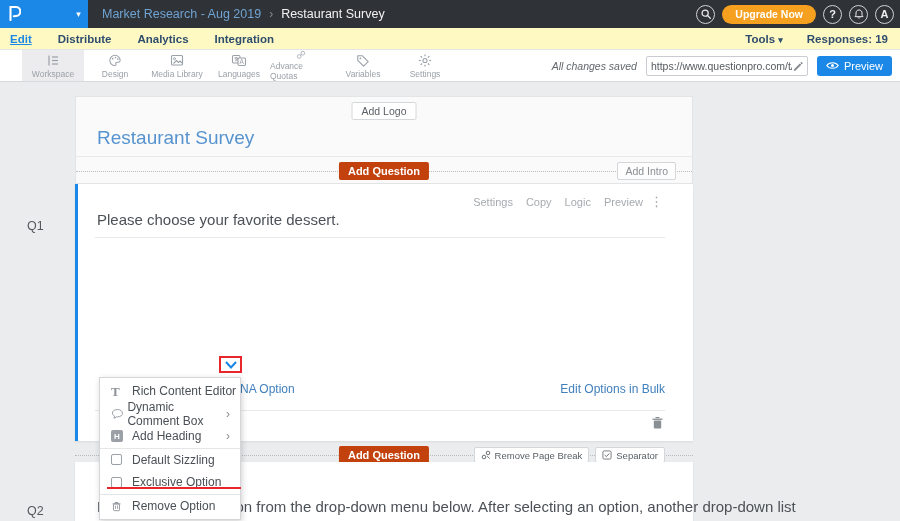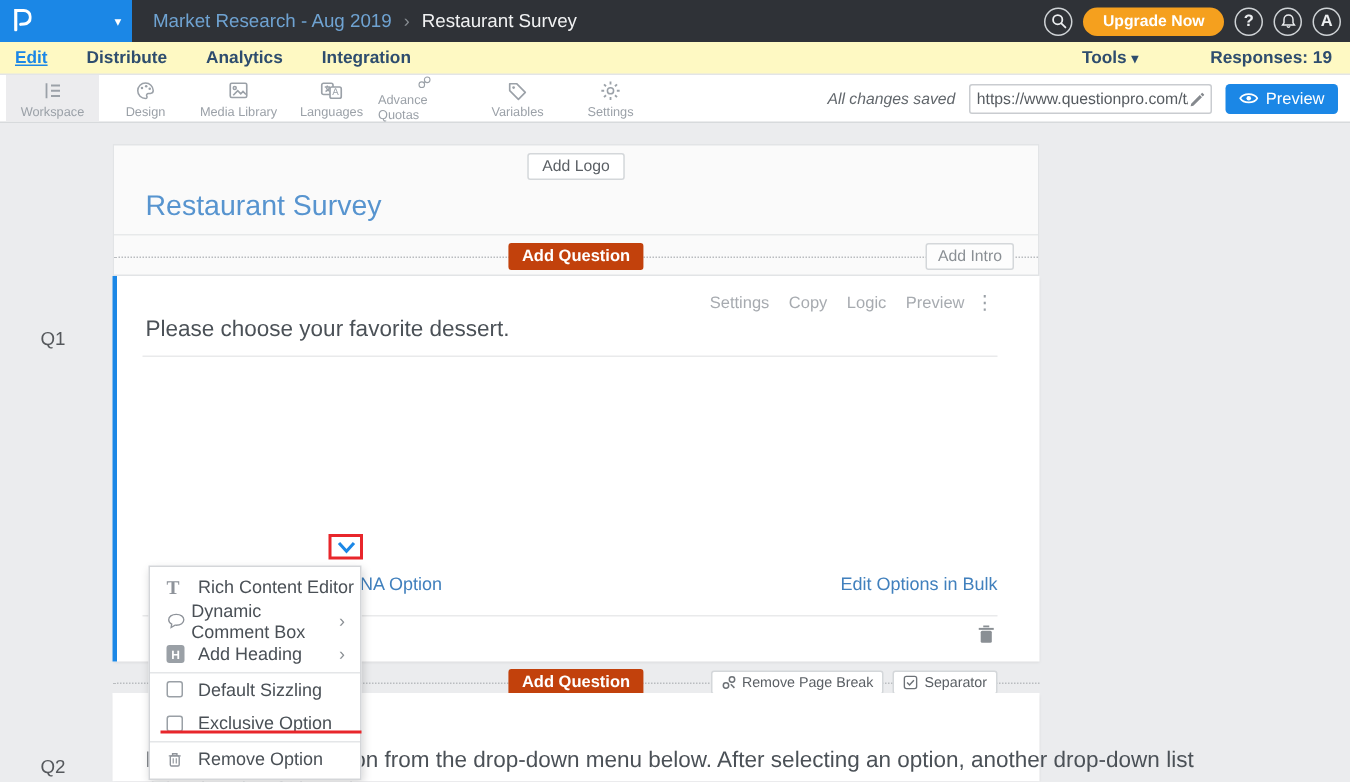--- a/index.html
+++ b/index.html
@@ -19,25 +19,25 @@
   .top-right { margin-left:auto; display:flex; align-items:center; gap:7px; padding-right:6px; }
   .circ { width:19px; height:19px; border:1px solid #cfd3d6; border-radius:50%; display:flex; align-items:center; justify-content:center; color:#eceef0; font-size:11px; font-weight:bold; cursor:pointer; }
   .upgrade { background:#f5a01e; color:#fff; border:none; border-radius:11px; height:19px; padding:0 13px; font-size:10.5px; font-weight:bold; font-family:inherit; cursor:pointer; }
 
   
   .navrow { position:absolute; left:0; top:28px; width:900px; height:22px; background:#fef9c3; border-bottom:1px solid #e3e5e7; display:flex; align-items:center; padding:0 10px; }
   .navtabs { display:flex; gap:26px; font-size:11.5px; font-weight:bold; }
   .navtab { color:#2e4d6e; cursor:pointer; }
   .navtab.active { color:#1b87e6; text-decoration:underline; }
   .nav-right { margin-left:auto; display:flex; gap:24px; font-size:11.5px; font-weight:bold; color:#2e4d6e; padding-right:2px; }
-  .nav-right .item { cursor:pointer;margin-left:24px; }
+  .nav-right .item { cursor:pointer; }
 
   
   .toolbar { position:absolute; left:0; top:50px; width:900px; height:32px; background:#fff; border-bottom:1px solid #d7dadc; display:flex; align-items:stretch; }
-  .tool-items { display:flex; padding-left:4px; }
+  .tool-items { display:flex; padding-left:22px; }
   .tool { width:62px; display:flex; flex-direction:column; align-items:center; justify-content:center; gap:1px; color:#9ba1a8; font-size:8.5px; cursor:pointer; }
   .tool.active { background:#ececee; }
   .tool svg { display:block; }
   .tool-right { margin-left:auto; display:flex; align-items:center; gap:9px; padding-right:8px; }
   .saved { font-style:italic; font-size:10.5px; color:#62676c; }
   .urlbox { width:162px; height:20px; border:1px solid #c9ccd0; border-radius:2px; background:#fff; display:flex; align-items:center; padding:0 4px; }
   .urlbox input { border:none; outline:none; flex:1; min-width:0; font-size:10.5px; color:#565b60; font-family:inherit; background:transparent; }
   .btn-preview { height:20px; background:#1b87e6; border:none; border-radius:3px; color:#fff; font-size:11px; font-family:inherit; display:flex; align-items:center; gap:5px; padding:0 9px; cursor:pointer; }
 
   

